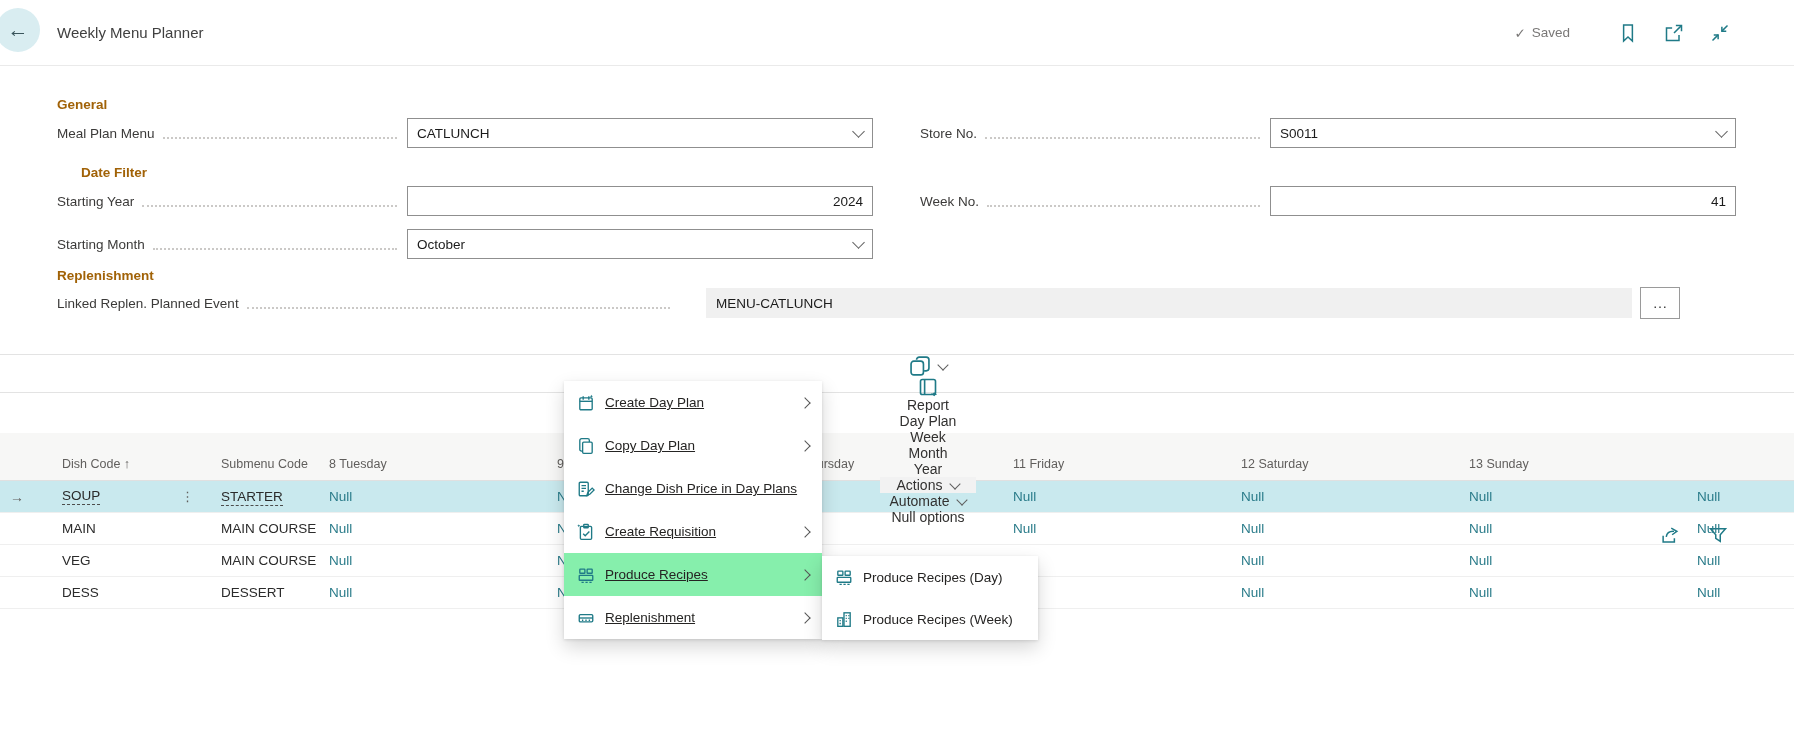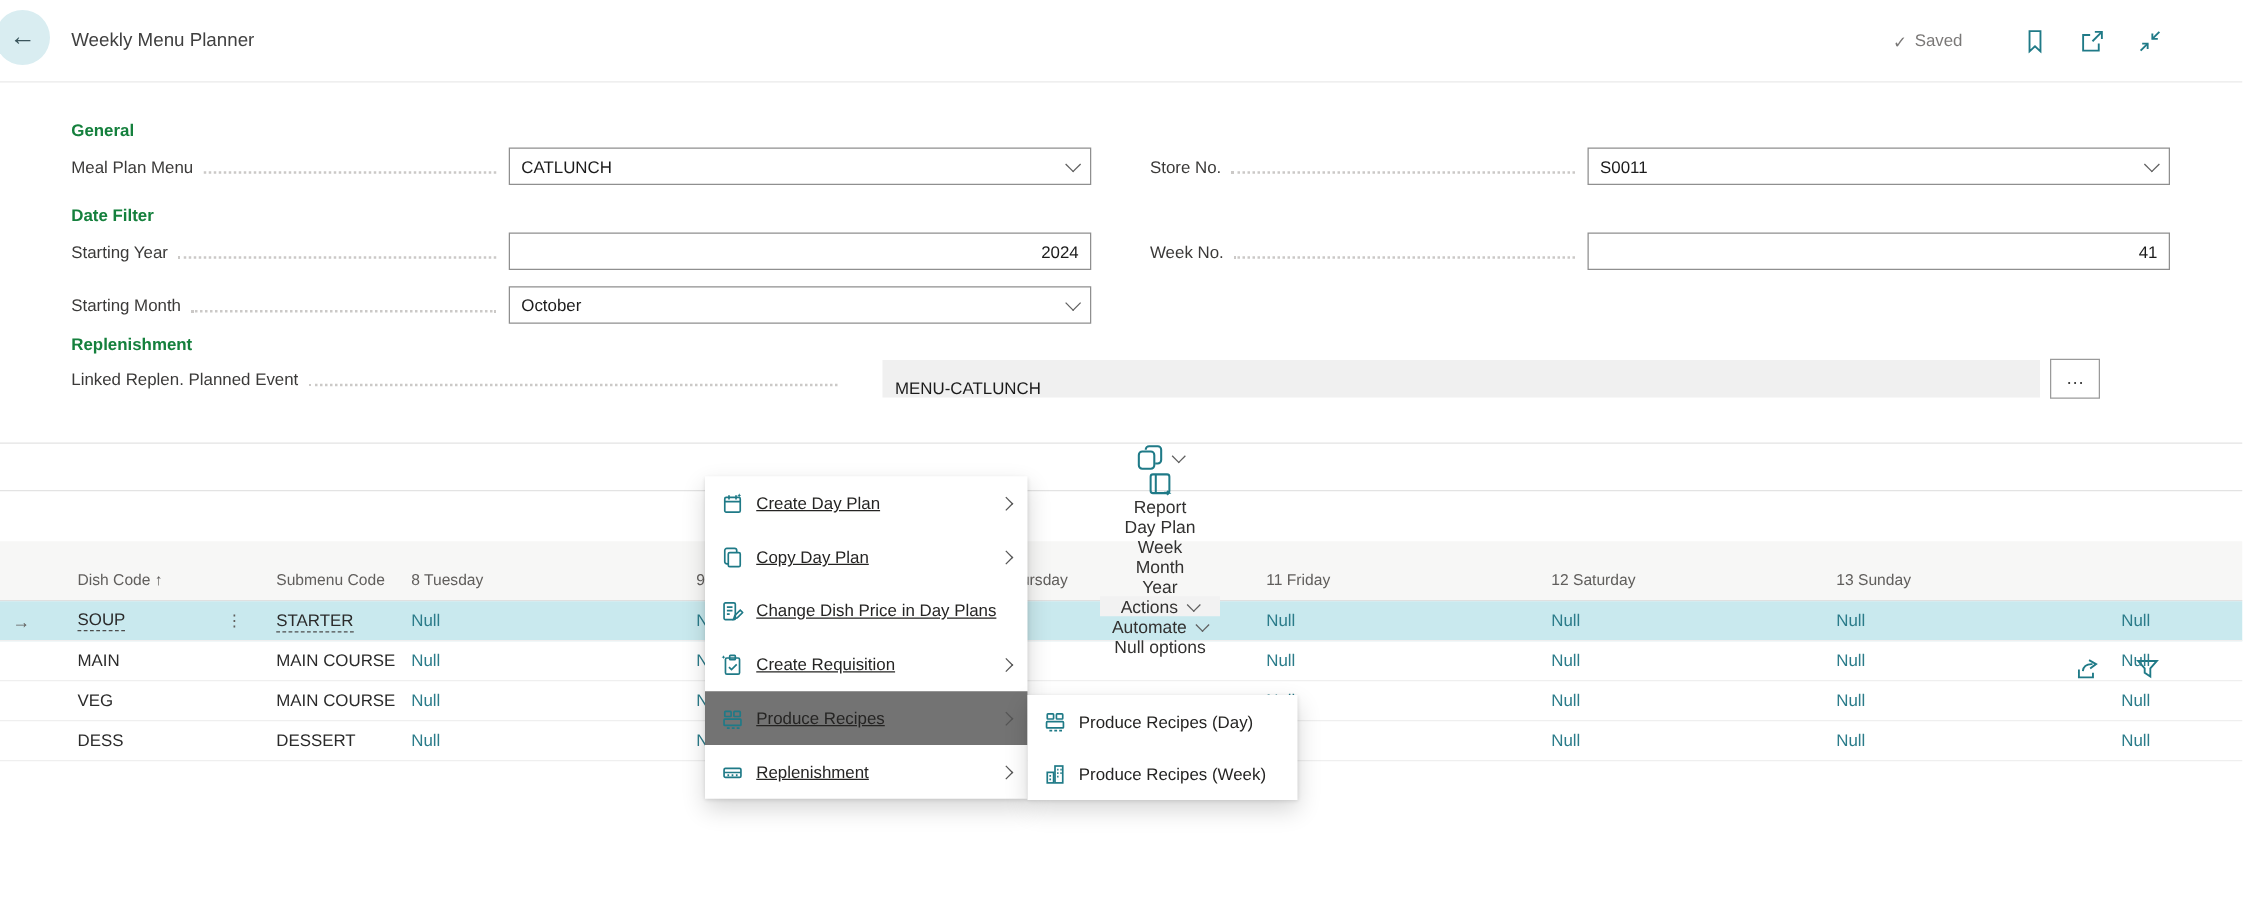--- a/index.html
+++ b/index.html
@@ -11,38 +11,38 @@
   .topbar{height:65px;border-bottom:1px solid #eaeaea;display:flex;align-items:center;position:relative;}
   .back{position:absolute;left:-4px;top:8px;width:44px;height:44px;border-radius:50%;
     background:#d9edf1;display:flex;align-items:center;justify-content:center;
     font-size:21px;color:#3a555c;cursor:pointer;}
   .title{margin-left:57px;font-size:15px;font-weight:400;color:#404040;}
   .topbar-right{margin-left:auto;display:flex;align-items:center;gap:26px;padding-right:64px;}
   .saved{color:#7a7877;font-size:13.5px;display:flex;align-items:center;gap:6px;margin-right:22px;}
   .tico-svg{display:block;}
   
   .form{padding:0 58px 0 57px;}
-  .sec-h{font-size:13.5px;font-weight:700;color:#15803d;height:16px;line-height:16px;}
+  .sec-h{font-size:13.5px;font-weight:700;color:#a16207;height:16px;line-height:16px;}
   .h-general{margin-top:31px;}
-  .h-datefilter{margin-top:16px;}
+  .h-datefilter{margin-top:16px;margin-left:24px;}
   .h-replen{margin-top:8px;}
   .frow{display:grid;grid-template-columns:1fr 1fr;column-gap:47px;margin-top:4px;}
   .frow.tight{margin-top:11px;}
   .fitem{display:flex;align-items:center;height:32px;}
   .flabel{font-size:13.5px;color:#3b3a39;white-space:nowrap;}
   .leader{flex:1;border-bottom:2px dotted #cbc9c7;margin:0 10px 0 8px;transform:translateY(5px);}
   .fbox{width:466px;flex:none;height:30px;border:1px solid #8f8f8f;background:#fff;
     display:flex;align-items:center;padding:0 9px;box-sizing:border-box;font-size:13.5px;color:#1b1b1b;}
   .fbox .val{flex:1;white-space:nowrap;overflow:hidden;}
   .fbox .val.num{text-align:right;}
   .chev{width:8px;height:8px;border-right:1.4px solid #5f5f5f;border-bottom:1.4px solid #5f5f5f;
     transform:rotate(45deg);margin-left:auto;margin-top:-4px;flex:none;}
   .chev.inline{margin-left:8px;margin-top:-2px;width:7px;height:7px;}
   .replen-row{display:flex;align-items:center;height:30px;margin:4px 56px 0 0;}
-  .graybox{background:#f0f0f0;width:926px;flex:none;height:30px;display:flex;align-items:flex-end;
+  .graybox{background:#f0f0f0;width:926px;flex:none;height:30px;display:flex;align-items:center;
     padding:0 10px;box-sizing:border-box;font-size:13.5px;color:#1b1b1b;margin-left:26px;}
   .ellipsis-btn{width:38px;height:30px;flex:none;margin-left:8px;border:1px solid #9a9a9a;background:#fff;
     display:flex;align-items:center;justify-content:center;font-size:15px;color:#3f3f3f;cursor:pointer;line-height:10px;}
   
   .toolbar{margin-top:36px;height:37px;border-top:1px solid #e3e3e3;border-bottom:1px solid #e3e3e3;
     display:flex;align-items:center;padding-left:62px;box-sizing:content-box;flex-direction:column;}
   .tico{display:flex;align-items:center;padding:0 9px;height:100%;cursor:pointer;}
   .tdiv{width:1px;height:22px;background:#d4d4d4;margin:0 9px;}
   .tbi{font-size:14px;color:#323130;padding:0 14px;height:100%;display:flex;align-items:center;cursor:pointer;white-space:nowrap;}
   .tbi .chev{margin-left:9px;margin-top:-3px;width:7px;height:7px;}
@@ -61,21 +61,21 @@
   .c-ind{padding-left:10px;color:#605e5c;font-size:14px;}
   .c-dish{padding-left:22px;display:flex;align-items:center;white-space:nowrap;}
   .c-sub{padding-left:11px;white-space:nowrap;}
   .c-day{padding-left:11px;color:#2b7c8a;white-space:nowrap;}
   .dots{margin-left:auto;margin-right:16px;color:#605e5c;font-size:13px;cursor:pointer;}
   .dash-u{border-bottom:1px dashed #4d4d4d;padding-bottom:1px;}
   
   .menu{position:absolute;left:564px;top:381px;width:258px;background:#fff;z-index:10;
     box-shadow:0 8px 18px rgba(0,0,0,.16),0 1px 3px rgba(0,0,0,.12);}
   .mi{height:43px;display:flex;align-items:center;padding:0 13px;font-size:13.5px;color:#252423;cursor:pointer;text-decoration:underline;}
-  .mi.hl{background:#737373;}
+  .mi.hl{background:#86efac;}
   .micon{width:18px;height:18px;margin-right:10px;flex:none;}
   .mlabel{white-space:nowrap;}
   .mchev{margin-left:auto;width:7px;height:7px;border-right:1.3px solid #555;border-bottom:1.3px solid #555;
     transform:rotate(-45deg);flex:none;}
   .submenu{position:absolute;left:822px;top:556px;width:216px;background:#fff;z-index:11;
     box-shadow:0 8px 18px rgba(0,0,0,.16),0 1px 3px rgba(0,0,0,.12);}
   .smi{height:42px;display:flex;align-items:center;padding:0 13px;font-size:13.5px;color:#252423;cursor:pointer;}
 </style>
 </head>
 <body>

